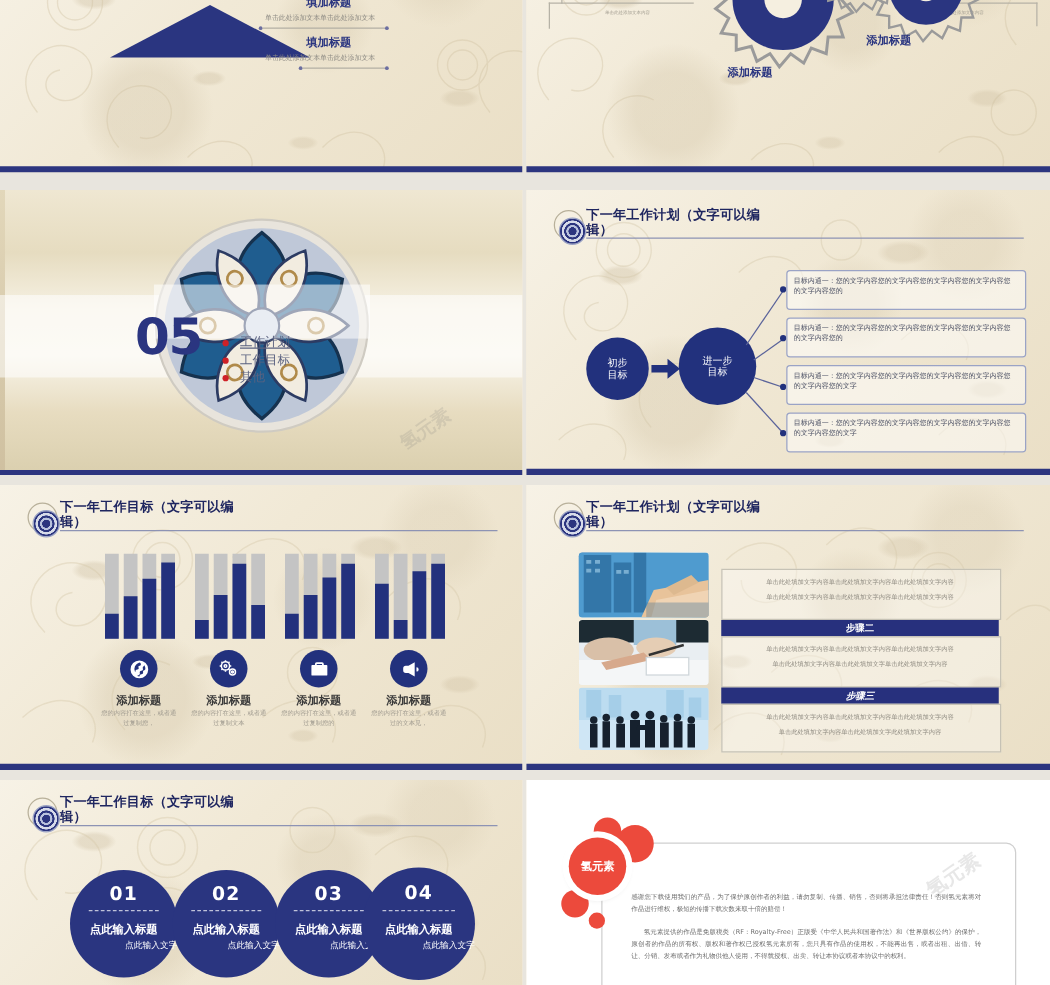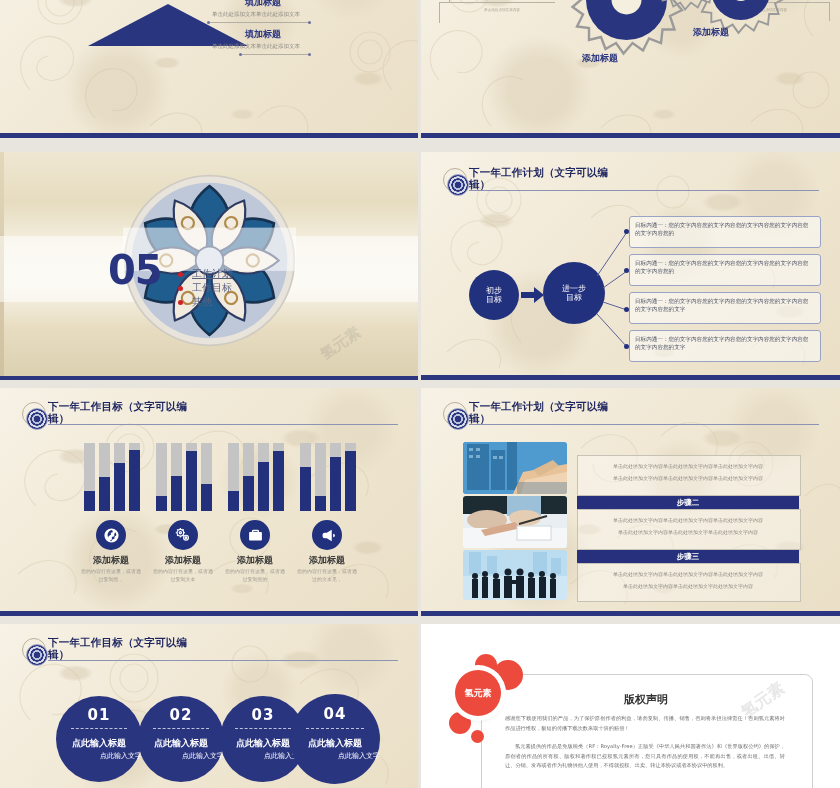--- a/index.html
+++ b/index.html
@@ -552,21 +552,21 @@
             <circle cx="68" cy="25" r="3"></circle>
               <rect x="65" y="28" width="7" height="20"></rect>
             <circle cx="79" cy="24" r="3"></circle>
               <rect x="76" y="27" width="7" height="21"></rect>
             <circle cx="90" cy="26" r="3"></circle>
               <rect x="87" y="29" width="6" height="19"></rect>
             <path d="M47 30 L55 30 L56 34 L46 34 Z"></path>
           </g>
         </svg>
       </div>
-      <div class="step-hd" style="left:156px;top:162px;width:222px;height:13px;line-height:13px;font-size:7.5px;">步骤三</div>
+      <div class="step-hd" style="left:156px;top:162px;width:222px;height:13px;line-height:13px;font-size:7.5px;font-style:italic;">步骤三</div>
       <div class="step-bx" style="left:156px;top:175px;width:222px;height:37px;"></div>
       <div class="step-tx" style="left:158px;top:182px;width:218px;font-size:5px;">单击此处填加文字内容单击此处填加文字内容单击此处填加文字内容</div>
       <div class="step-tx" style="left:158px;top:194px;width:218px;font-size:5px;">单击此处填加文字内容单击此处填加文字此处填加文字内容</div>
 
       <div class="slide-bar"></div>
     </div>
   </div>
 
   <div class="slide" style="left:0;top:624px;width:418px;height:164px;">
     <div class="slide-inner">
@@ -623,21 +623,20 @@
       <div class="white"></div>
 
       <div class="cbox" style="left:60px;top:50px;width:330px;height:120px;"></div>
 
       <div class="cdot" style="left:54px;top:30px;width:22px;height:22px;"></div>
       <div class="cdot" style="left:72px;top:36px;width:30px;height:30px;"></div>
       <div class="cdot" style="left:28px;top:88px;width:22px;height:22px;"></div>
       <div class="cdot" style="left:50px;top:106px;width:13px;height:13px;"></div>
       <div class="clogo" style="left:34px;top:46px;width:46px;height:46px;font-size:9px;">氢元素</div>
 
-      <div class="ch" style="left:60px;top:68px;width:330px;font-size:11px;">版权声明</div>
       <div class="cp" style="left:84px;top:90px;width:280px;font-size:5.2px;">感谢您下载使用我们的产品，为了保护原创作者的利益，请勿复制、传播、销售，否则将承担法律责任！否则氢元素将对作品进行维权，极短的传播下载次数来取十倍的赔偿！</div>
       <div class="cp" style="left:84px;top:118px;width:280px;font-size:5.2px;text-indent:10px;">氢元素提供的作品是免版税类（RF：Royalty-Free）正版受《中华人民共和国著作法》和《世界版权公约》的保护，原创者的作品的所有权、版权和著作权已授权氢元素所有，您只具有作品的使用权，不能再出售，或者出租、出借、转让、分销、发布或者作为礼物供他人使用，不得就授权、出卖、转让本协议或者本协议中的权利。</div>
 
       <div class="wmk" style="left:318px;top:66px;font-size:16px;">氢元素</div>
     </div>
   </div>
 
 </div>
 
 </body></html>

